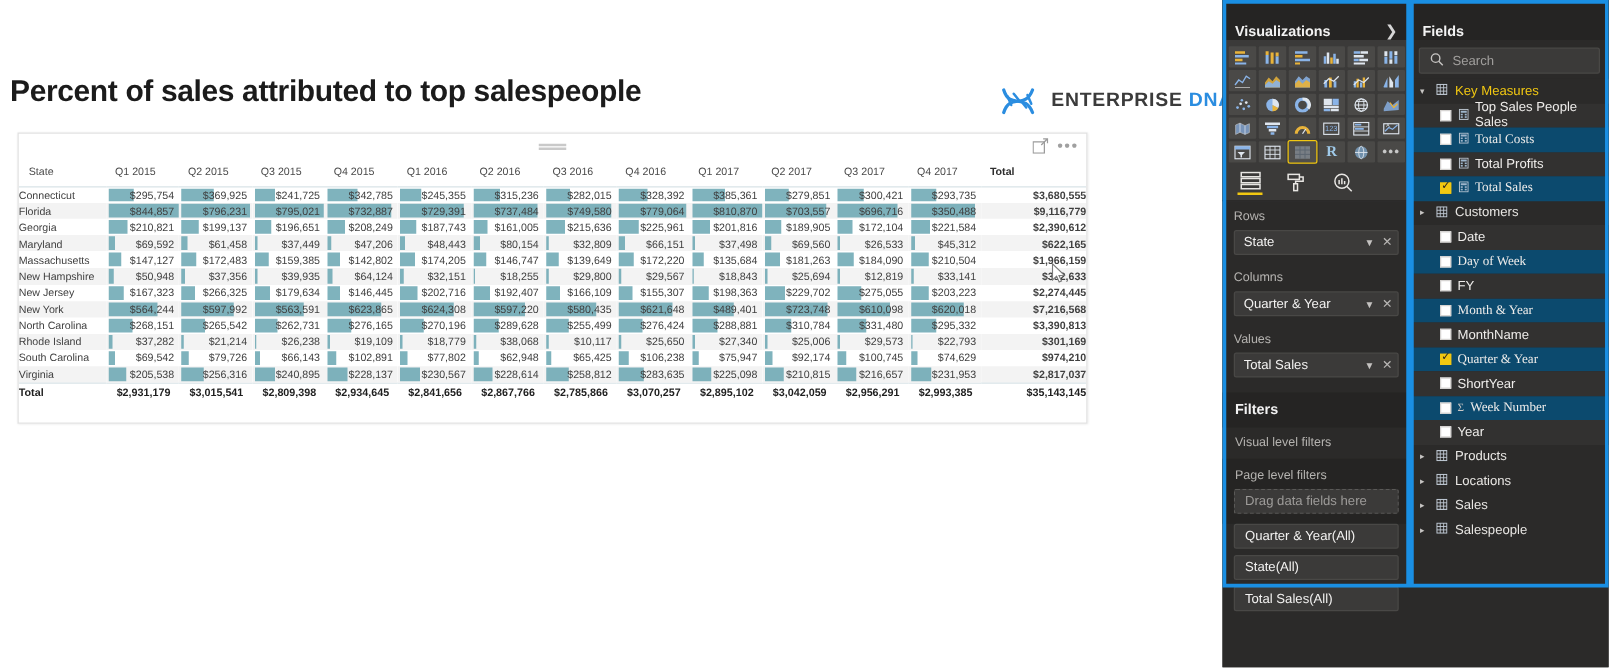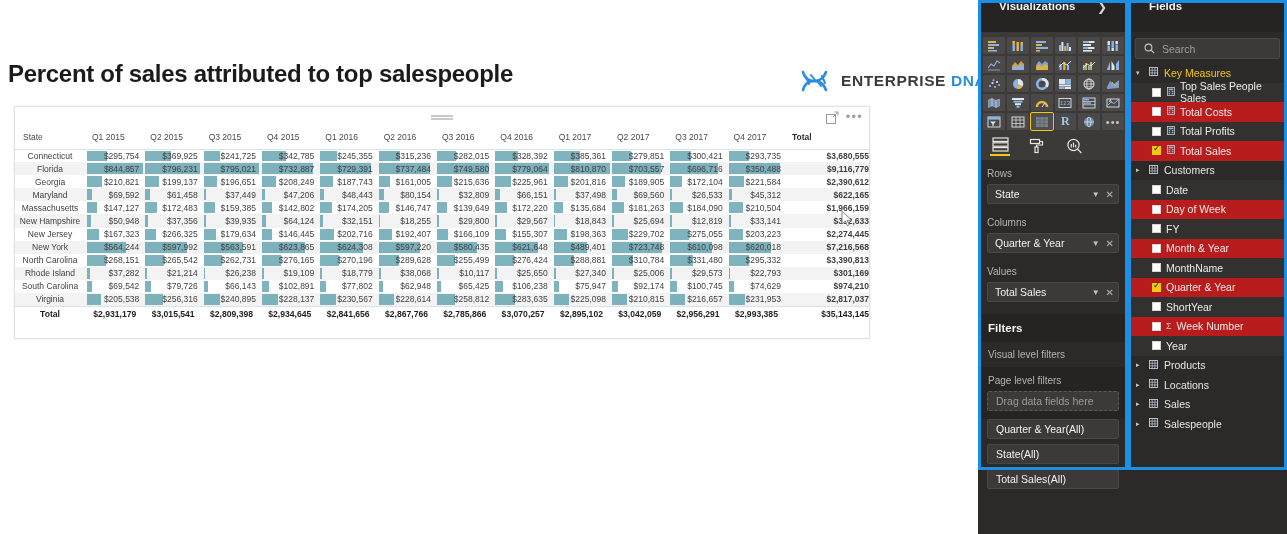--- a/index.html
+++ b/index.html
@@ -61,21 +61,21 @@
   }
   table.mx th {
     font-weight: normal; color: #4a4a4a;
     border-bottom: 1px solid #d9e4e8;
     padding-bottom: 3px; height: 20px;
   }
   table.mx th.state-h { text-align: left; padding-left: 8px; }
   table.mx th.num-h   { text-align: left; padding-left: 7px; }
   table.mx th.tot-h   { text-align: left; padding-left: 7px; font-weight: bold; color:#2f2f2f; }
 
-  td.state-c { text-align: center; padding-left: 8px; }
+  td.state-c { text-align: left; padding-left: 8px; }
   td.num-c   { position: relative; padding: 0 4px 0 2px; }
   td.tot-c   { text-align: right; padding-right: 10px; font-weight: bold; color:#2b2b2b; }
 
   tr.row-alt td { background: #f3f3f3; }
   tr.total-row td {
     font-weight: bold; color:#1f1f1f; border-top: 1px solid #d9e4e8;
     height: 15px; font-size: 8.6px;
   }
   tr.total-row td.num-c { text-align: right; padding-right: 7px; }
 
@@ -84,22 +84,22 @@
     background: #5b9eab; opacity: .78; border-radius: 0;
   }
   .cellv { position: relative; z-index: 2; display:block; text-align: right; padding-right: 4px; }
 
   
   #right { position: absolute; left: 978px; top: 0; width: 309px; height: 534px; background:#252423; }
   #viz-pane { position: absolute; left: 0; top: 0; width: 150px; height: 534px; background:#2b2a29; }
   #fields-pane { position: absolute; left: 150px; top: 0; width: 159px; height: 534px; background:#2b2a29; }
 
   .pane-title {
-    height: 32px; display:flex; align-items:flex-start; justify-content: space-between;
-    padding: 0 21px; background: #252423; color:#f2f2f2;
+    height: 32px; display:flex; align-items:flex-end; justify-content: space-between;
+    padding: 0 10px; background: #252423; color:#f2f2f2;
     font-size: 11.5px; font-weight: bold;
   }
   .pane-title .chev { color:#d6d6d6; font-size: 12px; font-weight: normal; }
 
   
   #viz-gallery {
     padding: 5px 4px 2px 5px; background: #3b3a39;
     display: grid; grid-template-columns: repeat(6, 1fr);
     gap: 2px 2px;
   }
@@ -162,21 +162,21 @@
     padding-left: 8px; font-size: 10.5px;
   }
   .f-table .tri { color:#c8c6c4; font-size:7px; width:7px; }
   .f-table .tlabel { color:#e8e6e3; }
   .f-table.expanded .tlabel { color:#f2c811; }
   .f-item {
     display:flex; align-items:center; gap:5px; height:19.5px;
     padding-left: 24px; font-size: 10.5px; color:#eeecea;
     background: #323130;
   }
-  .f-item.alt { background: #b91c1c; }
+  .f-item.alt { background: #0c4a6e; font-family: Liberation Serif, serif; }
   .cbx {
     width: 9px; height: 9px; background:#ffffff; border:1px solid #d6d4d2;
     display:inline-block; flex:none;
   }
   .cbx.on { background:#f2c811; border-color:#f2c811; position:relative; }
   .cbx.on:after {
     content:"✓"; position:absolute; left:0px; top:-4px;
     font-size: 9px; color:#262523; line-height:10px;
   }
   .fic { width:9px; flex:none; text-align:center; color:#b9c6d6; font-size:8px; }

